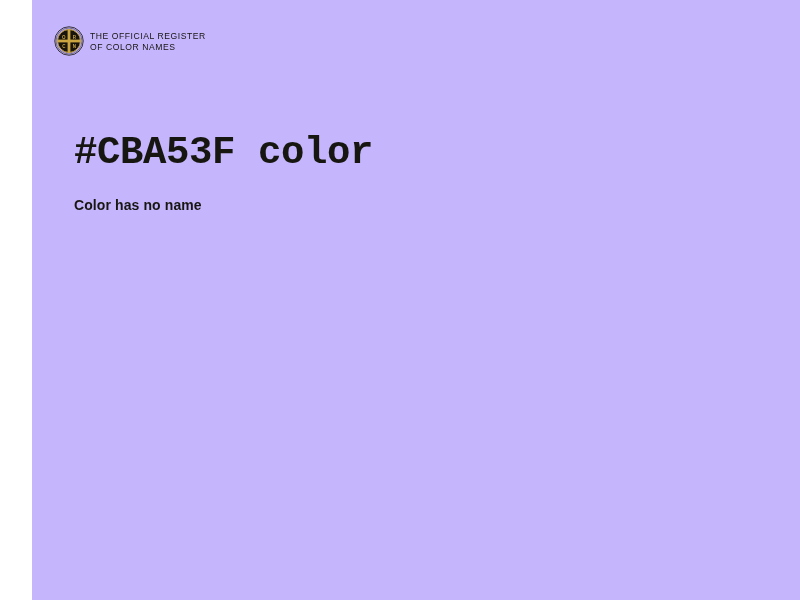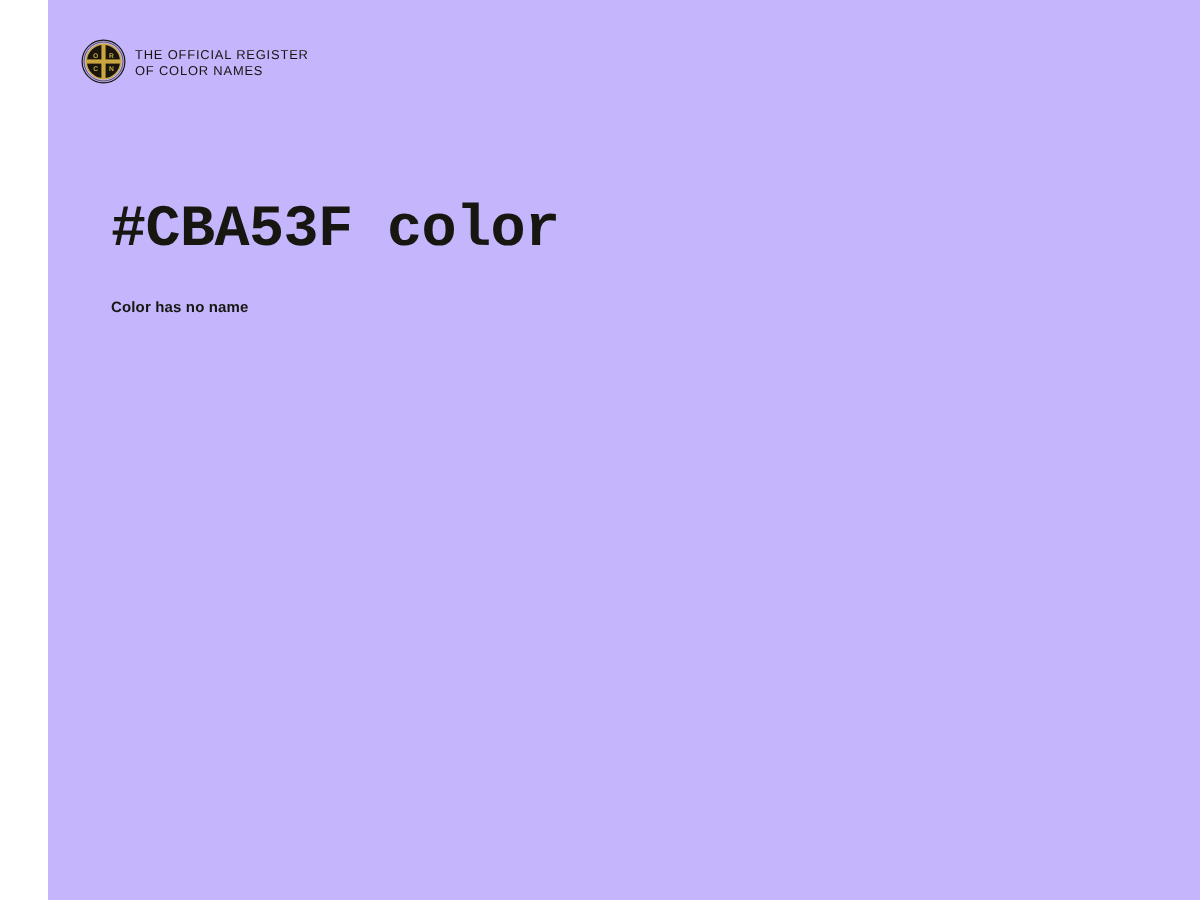--- a/index.html
+++ b/index.html
@@ -65,21 +65,21 @@
     letter-spacing: -0.4px;
     color: #181611;
     white-space: nowrap;
   }
   #subtitle {
     position: absolute;
     left: 42px;
     top: 199px;
     margin: 0;
     font-family: "Liberation Sans", sans-serif;
-    font-size: 10px;
+    font-size: 14px;
     line-height: 13px;
     font-weight: 700;
     letter-spacing: 0.1px;
     color: #181611;
     white-space: nowrap;
   }
 </style>
 </head>
 <body>
 

